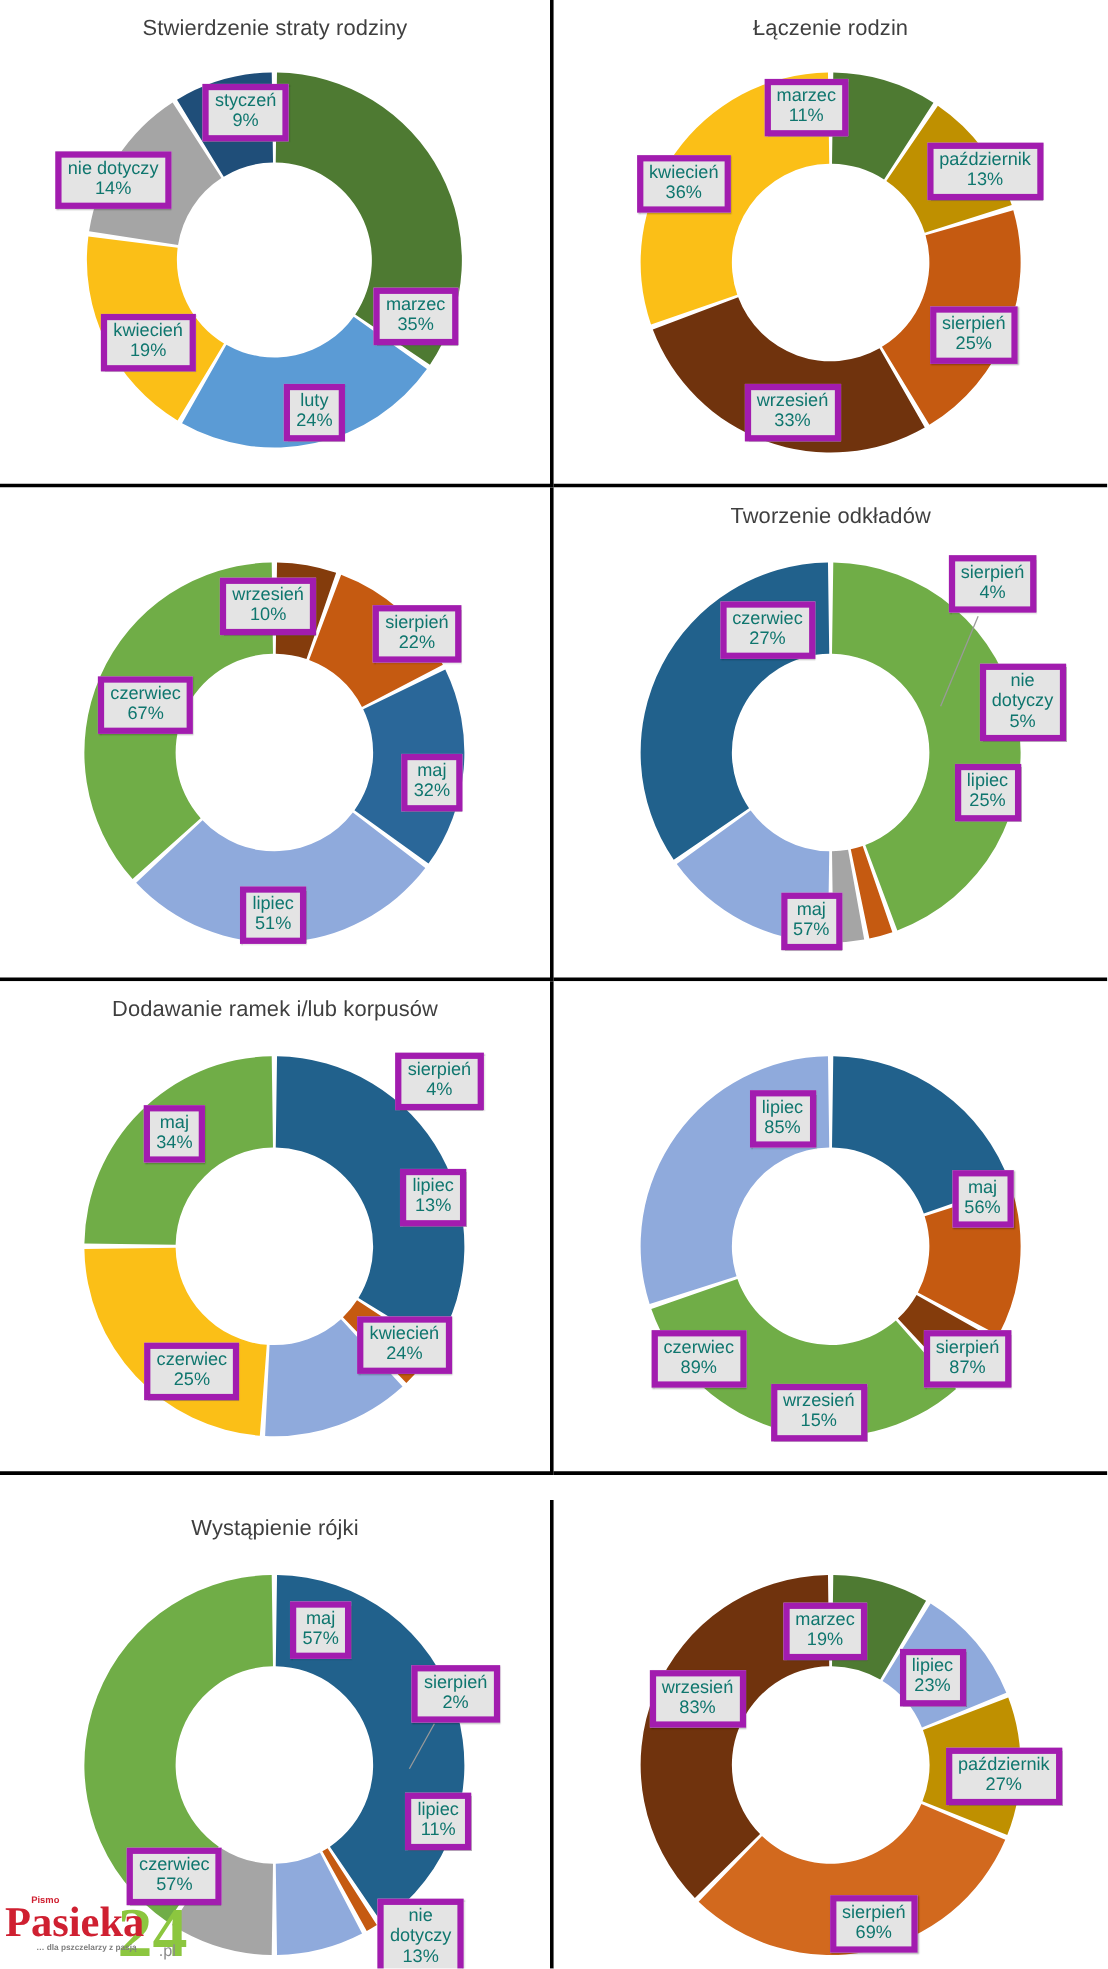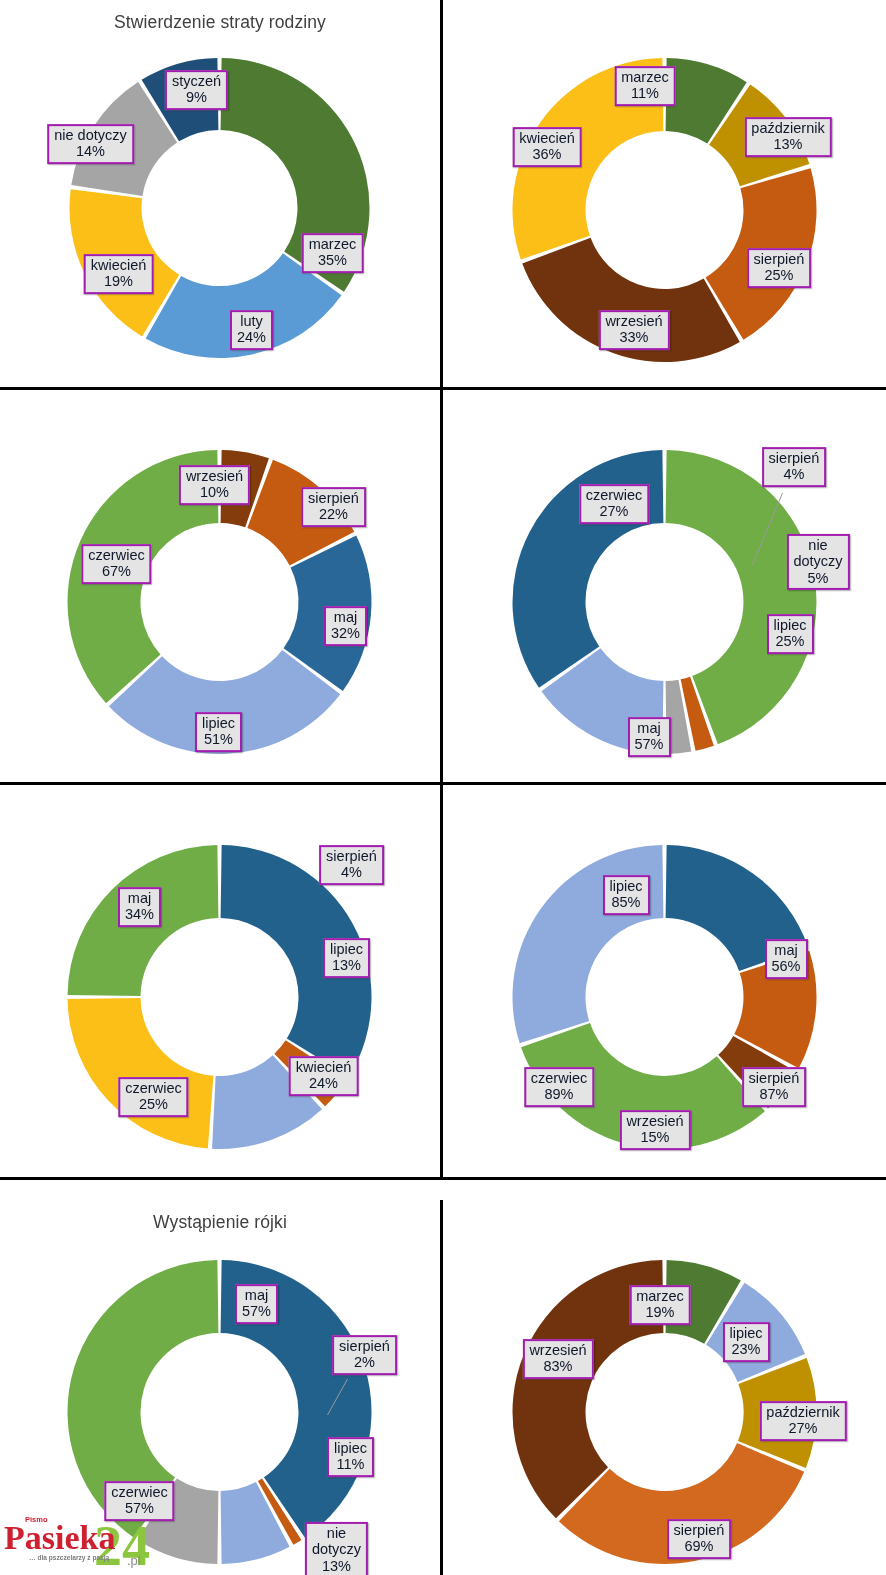--- a/index.html
+++ b/index.html
@@ -42,26 +42,26 @@
   }
   .donut-wrap {
     position: absolute;
     left: 50%;
     transform: translateX(-50%);
   }
   .donut-svg { display: block; }
   .lbl {
     position: absolute;
     background: #e4e4e4;
-    border: 2px solid #a21caf;
+    border: 5px solid #a21caf;
     box-shadow: 0.7px 0.7px 1.2px rgba(0,0,0,0.30);
     padding: 1px 5px 2px 5px;
     font-size: 14.5px;
     line-height: 1.13;
-    color: #0f172a;
+    color: #0f766e;
     text-align: center;
     white-space: nowrap;
     transform: translate(-50%, -50%);
     pointer-events: none;
   }
   .lbl .l1, .lbl .l2, .lbl .l3 { display: block; }
   
   #logo {
     position: absolute;
     left: 2px;
@@ -102,20 +102,21 @@
             <span class="l1">nie dotyczy</span>
             <span class="l2">14%</span>
           </div>
           <div class="lbl" style="left: 198px; top: 90px;">
             <span class="l1">styczeń</span>
             <span class="l2">9%</span>
           </div>
         </div>
       </div>
       <div class="panel col2">
+        <div class="panel-title">Łączenie rodzin</div>
         <div class="donut-wrap" style="top: 0px; width: 443px; height: 390px;">
           <svg class="donut-svg" width="443" height="390">
             <path d="M 223.12225141155008 58.01481635058576 A 152 152 0 0 1 303.248917814292 82.17545025161309 L 263.74779281137546 143.56487217024628 A 79 79 0 0 0 222.10301224679247 131.00770060326496 Z" fill="#4e7a32"></path>
             <path d="M 306.78592109636634 84.52181168964863 A 152 152 0 0 1 365.9012874377013 164.09121109311775 L 296.3105375498579 186.13951102865988 A 79 79 0 0 0 265.5861037277167 144.78436265448843 Z" fill="#bf9000"></path>
             <path d="M 367.1266412231906 168.1549916378436 A 152 152 0 0 1 299.9861142623902 339.8660608231752 L 262.05199359690016 277.4961763488871 A 79 79 0 0 0 296.94739905678983 188.2516074959845 Z" fill="#c55a11"></path>
             <path d="M 296.3292455316607 342.0208497459048 A 152 152 0 0 1 78.74744737342169 263.55568383675603 L 147.06610751644945 237.83486199410348 A 79 79 0 0 0 260.15138419079733 278.61609953899 Z" fill="#70330d"></path>
             <path d="M 77.3075470484784 259.5628788991797 A 152 152 0 0 1 218.8777485884499 58.01481635058576 L 219.8969877532075 131.00770060326496 A 79 79 0 0 0 146.31773826861706 235.75965416470524 Z" fill="#fbbf17"></path>
           </svg>
           <div class="lbl" style="left: 202px; top: 86px;">
             <span class="l1">marzec</span>
@@ -164,20 +165,21 @@
             <span class="l1">lipiec</span>
             <span class="l2">51%</span>
           </div>
           <div class="lbl" style="left: 118px; top: 174px;">
             <span class="l1">czerwiec</span>
             <span class="l2">67%</span>
           </div>
         </div>
       </div>
       <div class="panel col2">
+        <div class="panel-title">Tworzenie odkładów</div>
         <div class="donut-wrap" style="top: 0px; width: 443px; height: 395px;">
           <svg class="donut-svg" width="443" height="395">
             <path d="M 223.12225141155008 60.01481635058576 A 152 152 0 0 1 274.37089313680895 354.321986234662 L 248.73881945926254 285.96997968775196 A 79 79 0 0 0 222.10301224679247 133.00770060326496 Z" fill="#70ad47"></path>
             <path d="M 270.3762215462271 355.7566998293224 A 152 152 0 0 1 252.02005955945157 360.8010615047086 L 237.12226779734652 289.3373938083683 A 79 79 0 0 0 246.66264146152594 286.71565320076627 Z" fill="#c55a11"></path>
             <path d="M 247.85319582376403 361.60917710505123 A 152 152 0 0 1 223.12225141155008 363.98518364941424 L 222.10301224679247 290.992299396735 A 79 79 0 0 0 234.95659519787736 289.75740125854634 Z" fill="#a5a5a5"></path>
             <path d="M 218.87774858844995 363.98518364941424 A 152 152 0 0 1 97.9078267303625 301.17576397069746 L 157.0244625769647 258.3479299584546 A 79 79 0 0 0 219.89698775320755 290.992299396735 Z" fill="#8faadc"></path>
             <path d="M 95.46588505288237 297.7040604898266 A 152 152 0 0 1 218.8777485884499 60.01481635058576 L 219.8969877532075 133.00770060326496 A 79 79 0 0 0 155.75529552090597 256.54355775458095 Z" fill="#21618c"></path>
             <path d="M 339 103 L 309 175" stroke="#9a9a9a" stroke-width="1" fill="none"></path>
           </svg>
           <div class="lbl" style="left: 171px; top: 114px;">
@@ -197,20 +199,21 @@
             <span class="l1">lipiec</span>
             <span class="l2">25%</span>
           </div>
           <div class="lbl" style="left: 206px; top: 347px;">
             <span class="l1">maj</span>
             <span class="l2">57%</span>
           </div>
         </div>
       </div>
       <div class="panel">
+        <div class="panel-title">Dodawanie ramek i/lub korpusów</div>
         <div class="donut-wrap" style="top: 0px; width: 443px; height: 395px;">
           <svg class="donut-svg" width="443" height="395">
             <path d="M 223.12225141155008 60.01481635058576 A 152 152 0 0 1 350.4624939897432 291.645857707452 L 288.28642779730075 253.39488657163625 A 79 79 0 0 0 222.10301224679247 133.00770060326496 Z" fill="#21618c"></path>
             <path d="M 348.18817564576216 295.2296099708676 A 152 152 0 0 1 326.5880723097676 321.339649651475 L 275.8780112662608 268.8278442267534 A 79 79 0 0 0 287.10438076325795 255.25749465591147 Z" fill="#c55a11"></path>
             <path d="M 323.493962912726 324.24521177513435 A 152 152 0 0 1 213.57483499106675 363.818532875898 L 217.14086818614652 290.9056848499733 A 79 79 0 0 0 274.26988861911417 270.33797190944483 Z" fill="#8faadc"></path>
             <path d="M 209.33870772472355 363.55201833849185 A 152 152 0 0 1 69.01481635058576 214.1222514115501 L 142.00770060326496 213.10301224679247 A 79 79 0 0 0 214.93919677798132 290.7671674259267 Z" fill="#fbbf17"></path>
             <path d="M 69.01481635058576 209.87774858844995 A 152 152 0 0 1 218.8777485884499 60.01481635058576 L 219.8969877532075 133.00770060326496 A 79 79 0 0 0 142.00770060326496 210.89698775320753 Z" fill="#70ad47"></path>
           </svg>
           <div class="lbl" style="left: 141px; top: 122px;">
             <span class="l1">maj</span>

